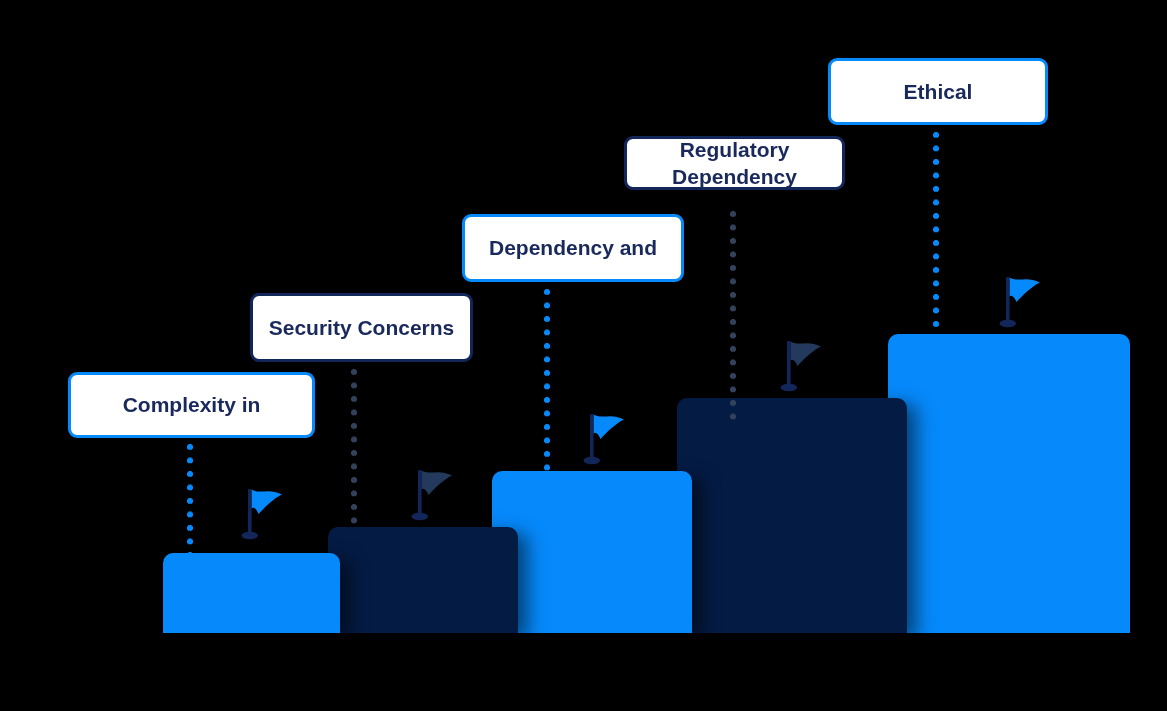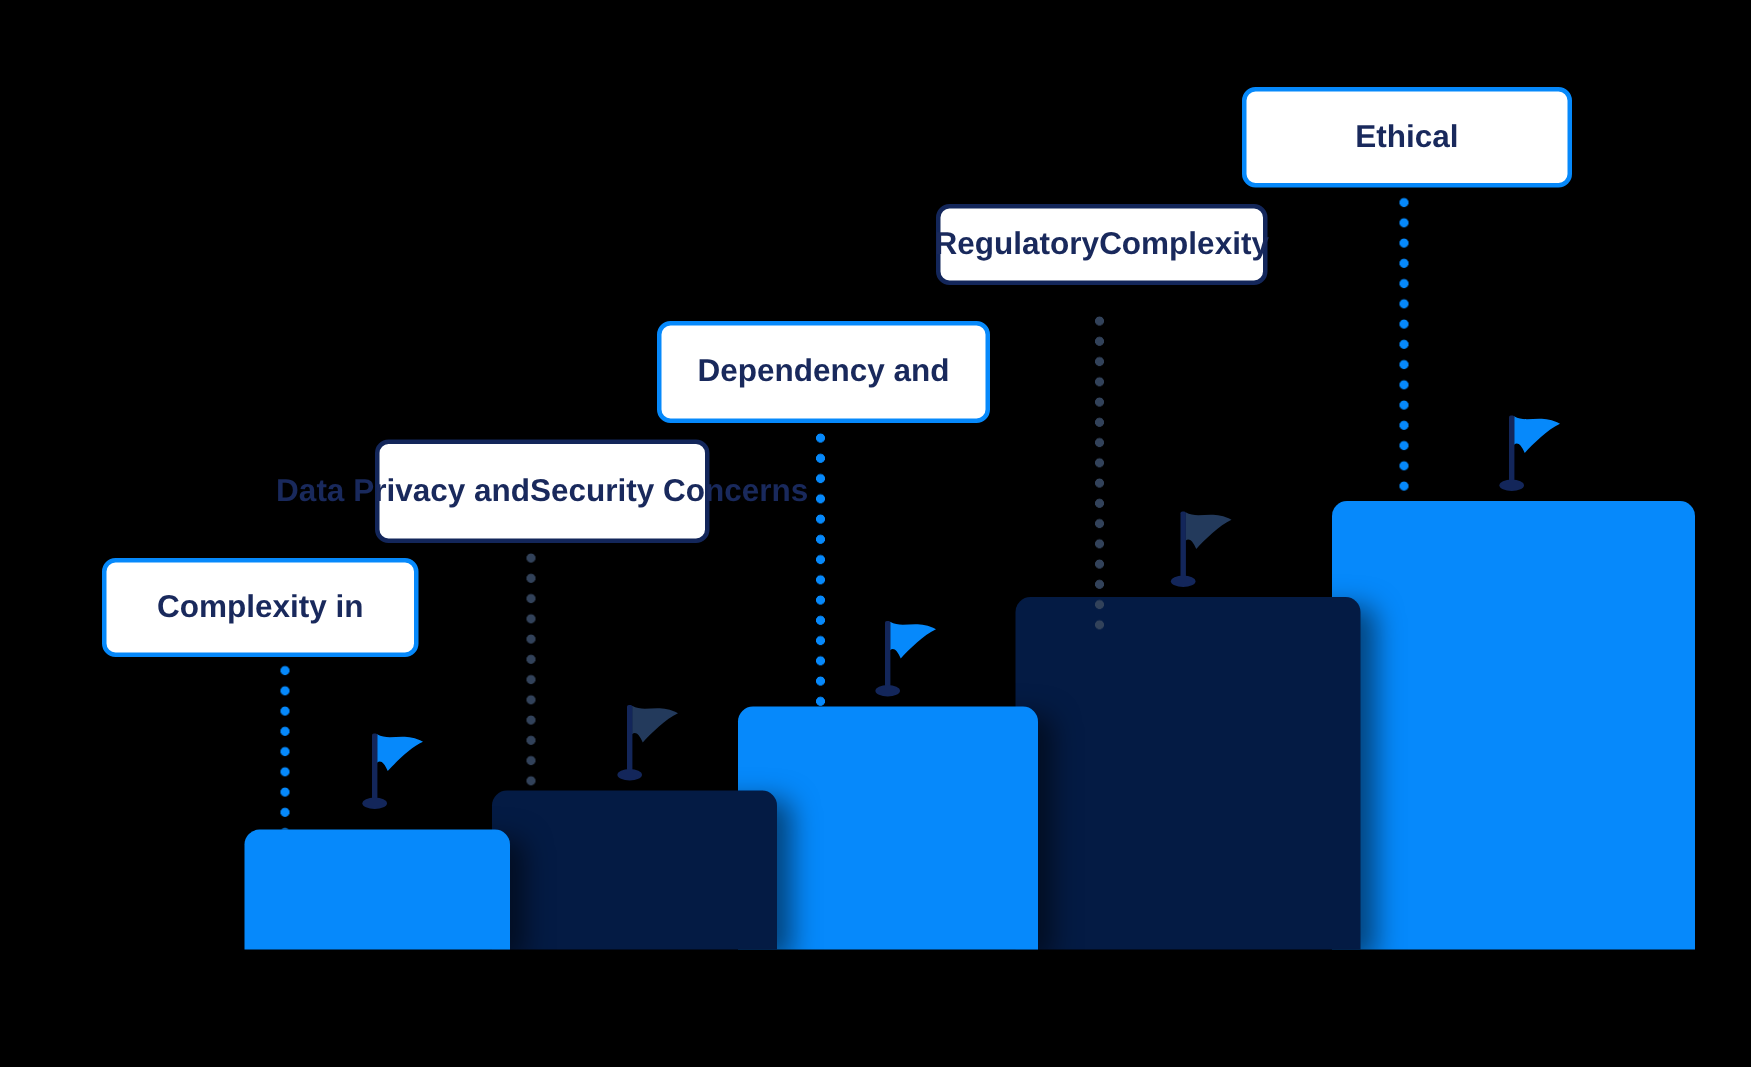--- a/index.html
+++ b/index.html
@@ -17,37 +17,37 @@
   }
 
   
   .label-box {
     position: absolute;
     box-sizing: border-box;
     background: var(--label-bg, #fff);
     border: 3px solid;
     border-radius: 9px;
     display: flex;
-    flex-direction: row;
+    flex-direction: column;
     align-items: center;
     justify-content: center;
     text-align: center;
     font-weight: bold;
     font-size: 21px;
     line-height: 1.3;
     color: var(--text-navy, #19295C);
     z-index: 70;
   }
   .label-box span { white-space: nowrap; }
   .blue .label-box { border-color: var(--blue, #0689FB); }
   .navy .label-box { border-color: var(--pole-navy, #13265A); }
 
-  .b1 { left: 68px;  top: 372px; width: 211px; height: 66px; align-items: center; }
+  .b1 { left: 68px;  top: 372px; width: 247px; height: 66px; align-items: center; }
   .b2 { left: 250px; top: 293px; width: 223px; height: 69px; }
-  .b3 { left: 438px; top: 214px; width: 222px; height: 68px; gap: 40px; }
+  .b3 { left: 462px; top: 214px; width: 222px; height: 68px; gap: 40px; }
   .b4 { left: 624px; top: 136px; width: 221px; height: 54px; }
   .b5 { left: 828px; top: 58px;  width: 220px; height: 67px; }
 
   
   .connector {
     position: absolute;
     width: 6px;
     z-index: 55;
     background-image: radial-gradient(circle at 3px 4px, var(--dotc) 2.8px, transparent 3.2px);
     background-size: 6px 13.5px;
@@ -103,21 +103,20 @@
     <svg class="flag f1" width="48" height="54" viewBox="0 0 48 54">
       <path class="pennant" d="M13.4 3.5 C 22 8.5, 31 1.5, 44 8.5 C 36 12, 26 22, 20.5 28 C 18 22, 15.5 20.5, 13.4 22.5 Z"></path>
       <rect class="pole" x="10" y="3" width="3.6" height="45" rx="1.2"></rect>
       <ellipse class="pole" cx="11.8" cy="49.5" rx="8.2" ry="3.8"></ellipse>
     </svg>
     <div class="bar bar1" style="height: 80px;"></div>
   </div>
 
   <div class="group navy">
     <div class="label-box b2">
-      <span>Data Privacy and</span>
       <span>Security Concerns</span>
     </div>
     <div class="connector c2"></div>
     <svg class="flag f2" width="48" height="54" viewBox="0 0 48 54">
       <path class="pennant" d="M13.4 3.5 C 22 8.5, 31 1.5, 44 8.5 C 36 12, 26 22, 20.5 28 C 18 22, 15.5 20.5, 13.4 22.5 Z"></path>
       <rect class="pole" x="10" y="3" width="3.6" height="45" rx="1.2"></rect>
       <ellipse class="pole" cx="11.8" cy="49.5" rx="8.2" ry="3.8"></ellipse>
     </svg>
     <div class="bar bar2" style="height: 106px;"></div>
   </div>
@@ -131,21 +130,21 @@
       <path class="pennant" d="M13.4 3.5 C 22 8.5, 31 1.5, 44 8.5 C 36 12, 26 22, 20.5 28 C 18 22, 15.5 20.5, 13.4 22.5 Z"></path>
       <rect class="pole" x="10" y="3" width="3.6" height="45" rx="1.2"></rect>
       <ellipse class="pole" cx="11.8" cy="49.5" rx="8.2" ry="3.8"></ellipse>
     </svg>
     <div class="bar bar3" style="height: 162px;"></div>
   </div>
 
   <div class="group navy">
     <div class="label-box b4">
       <span>Regulatory</span>
-      <span>Complexity</span>
+      <span>Dependency</span>
     </div>
     <div class="connector c4"></div>
     <svg class="flag f4" width="48" height="54" viewBox="0 0 48 54">
       <path class="pennant" d="M13.4 3.5 C 22 8.5, 31 1.5, 44 8.5 C 36 12, 26 22, 20.5 28 C 18 22, 15.5 20.5, 13.4 22.5 Z"></path>
       <rect class="pole" x="10" y="3" width="3.6" height="45" rx="1.2"></rect>
       <ellipse class="pole" cx="11.8" cy="49.5" rx="8.2" ry="3.8"></ellipse>
     </svg>
     <div class="bar bar4" style="height: 235px;"></div>
   </div>
 

